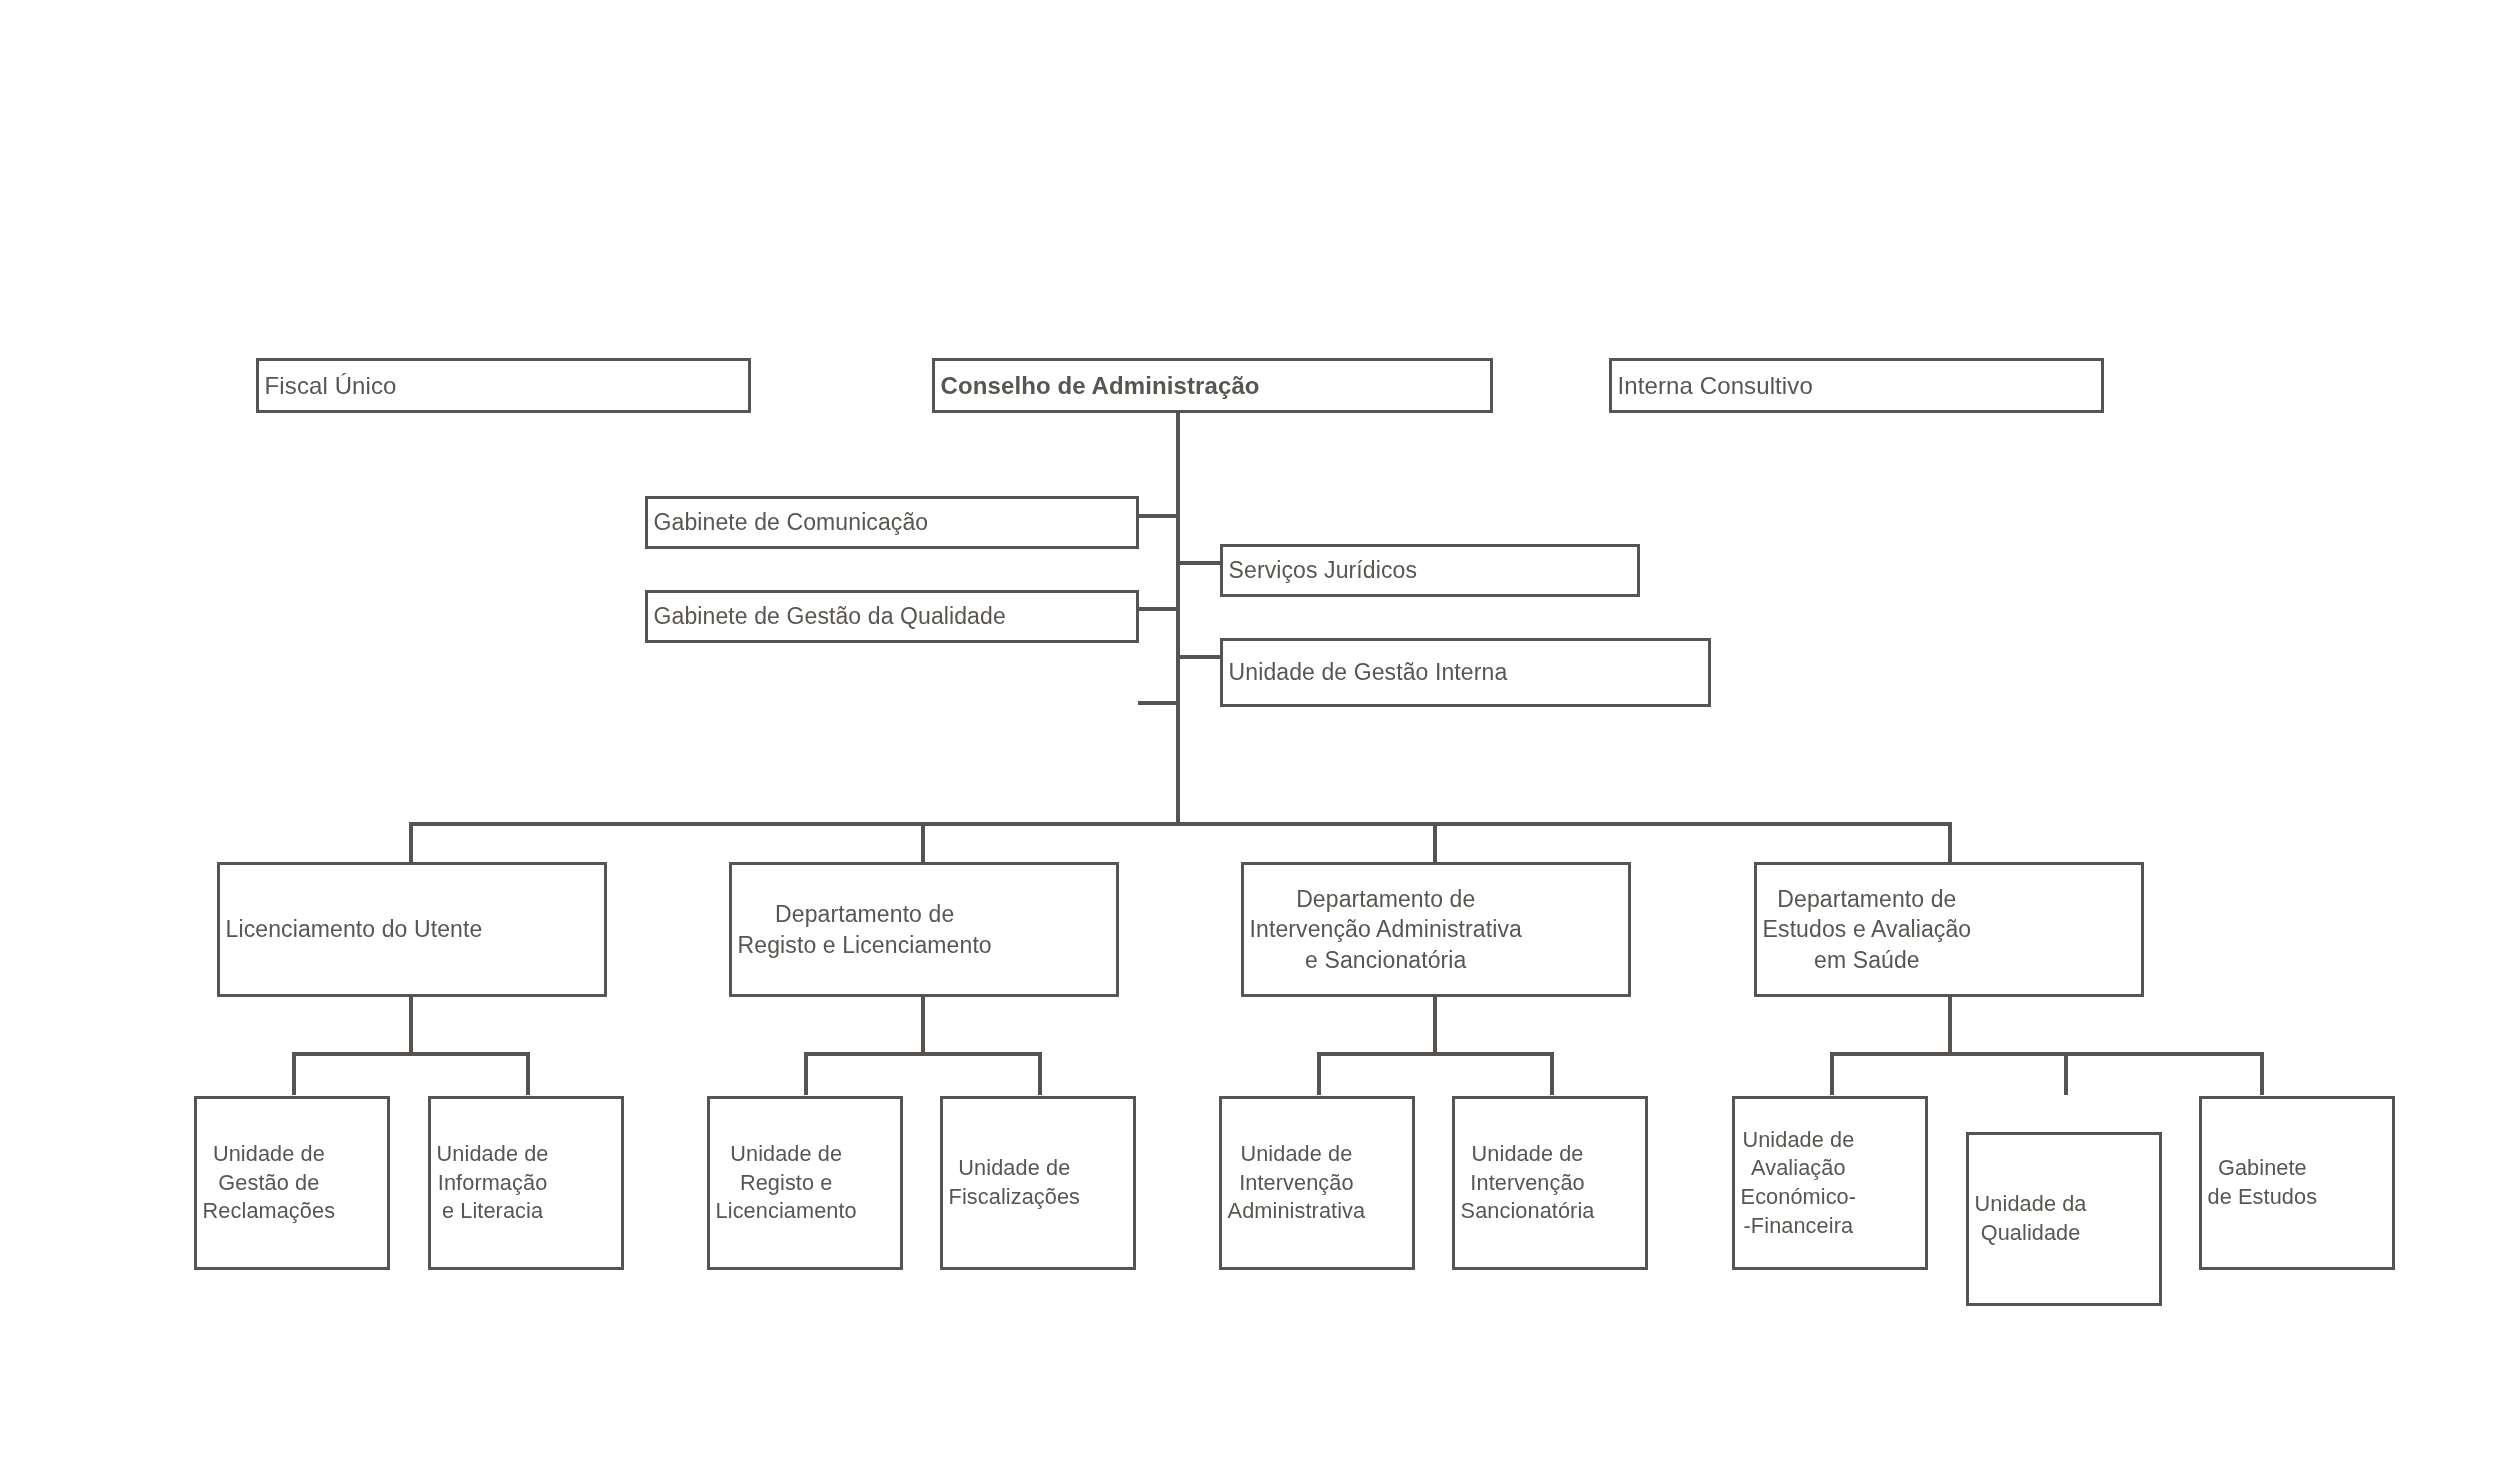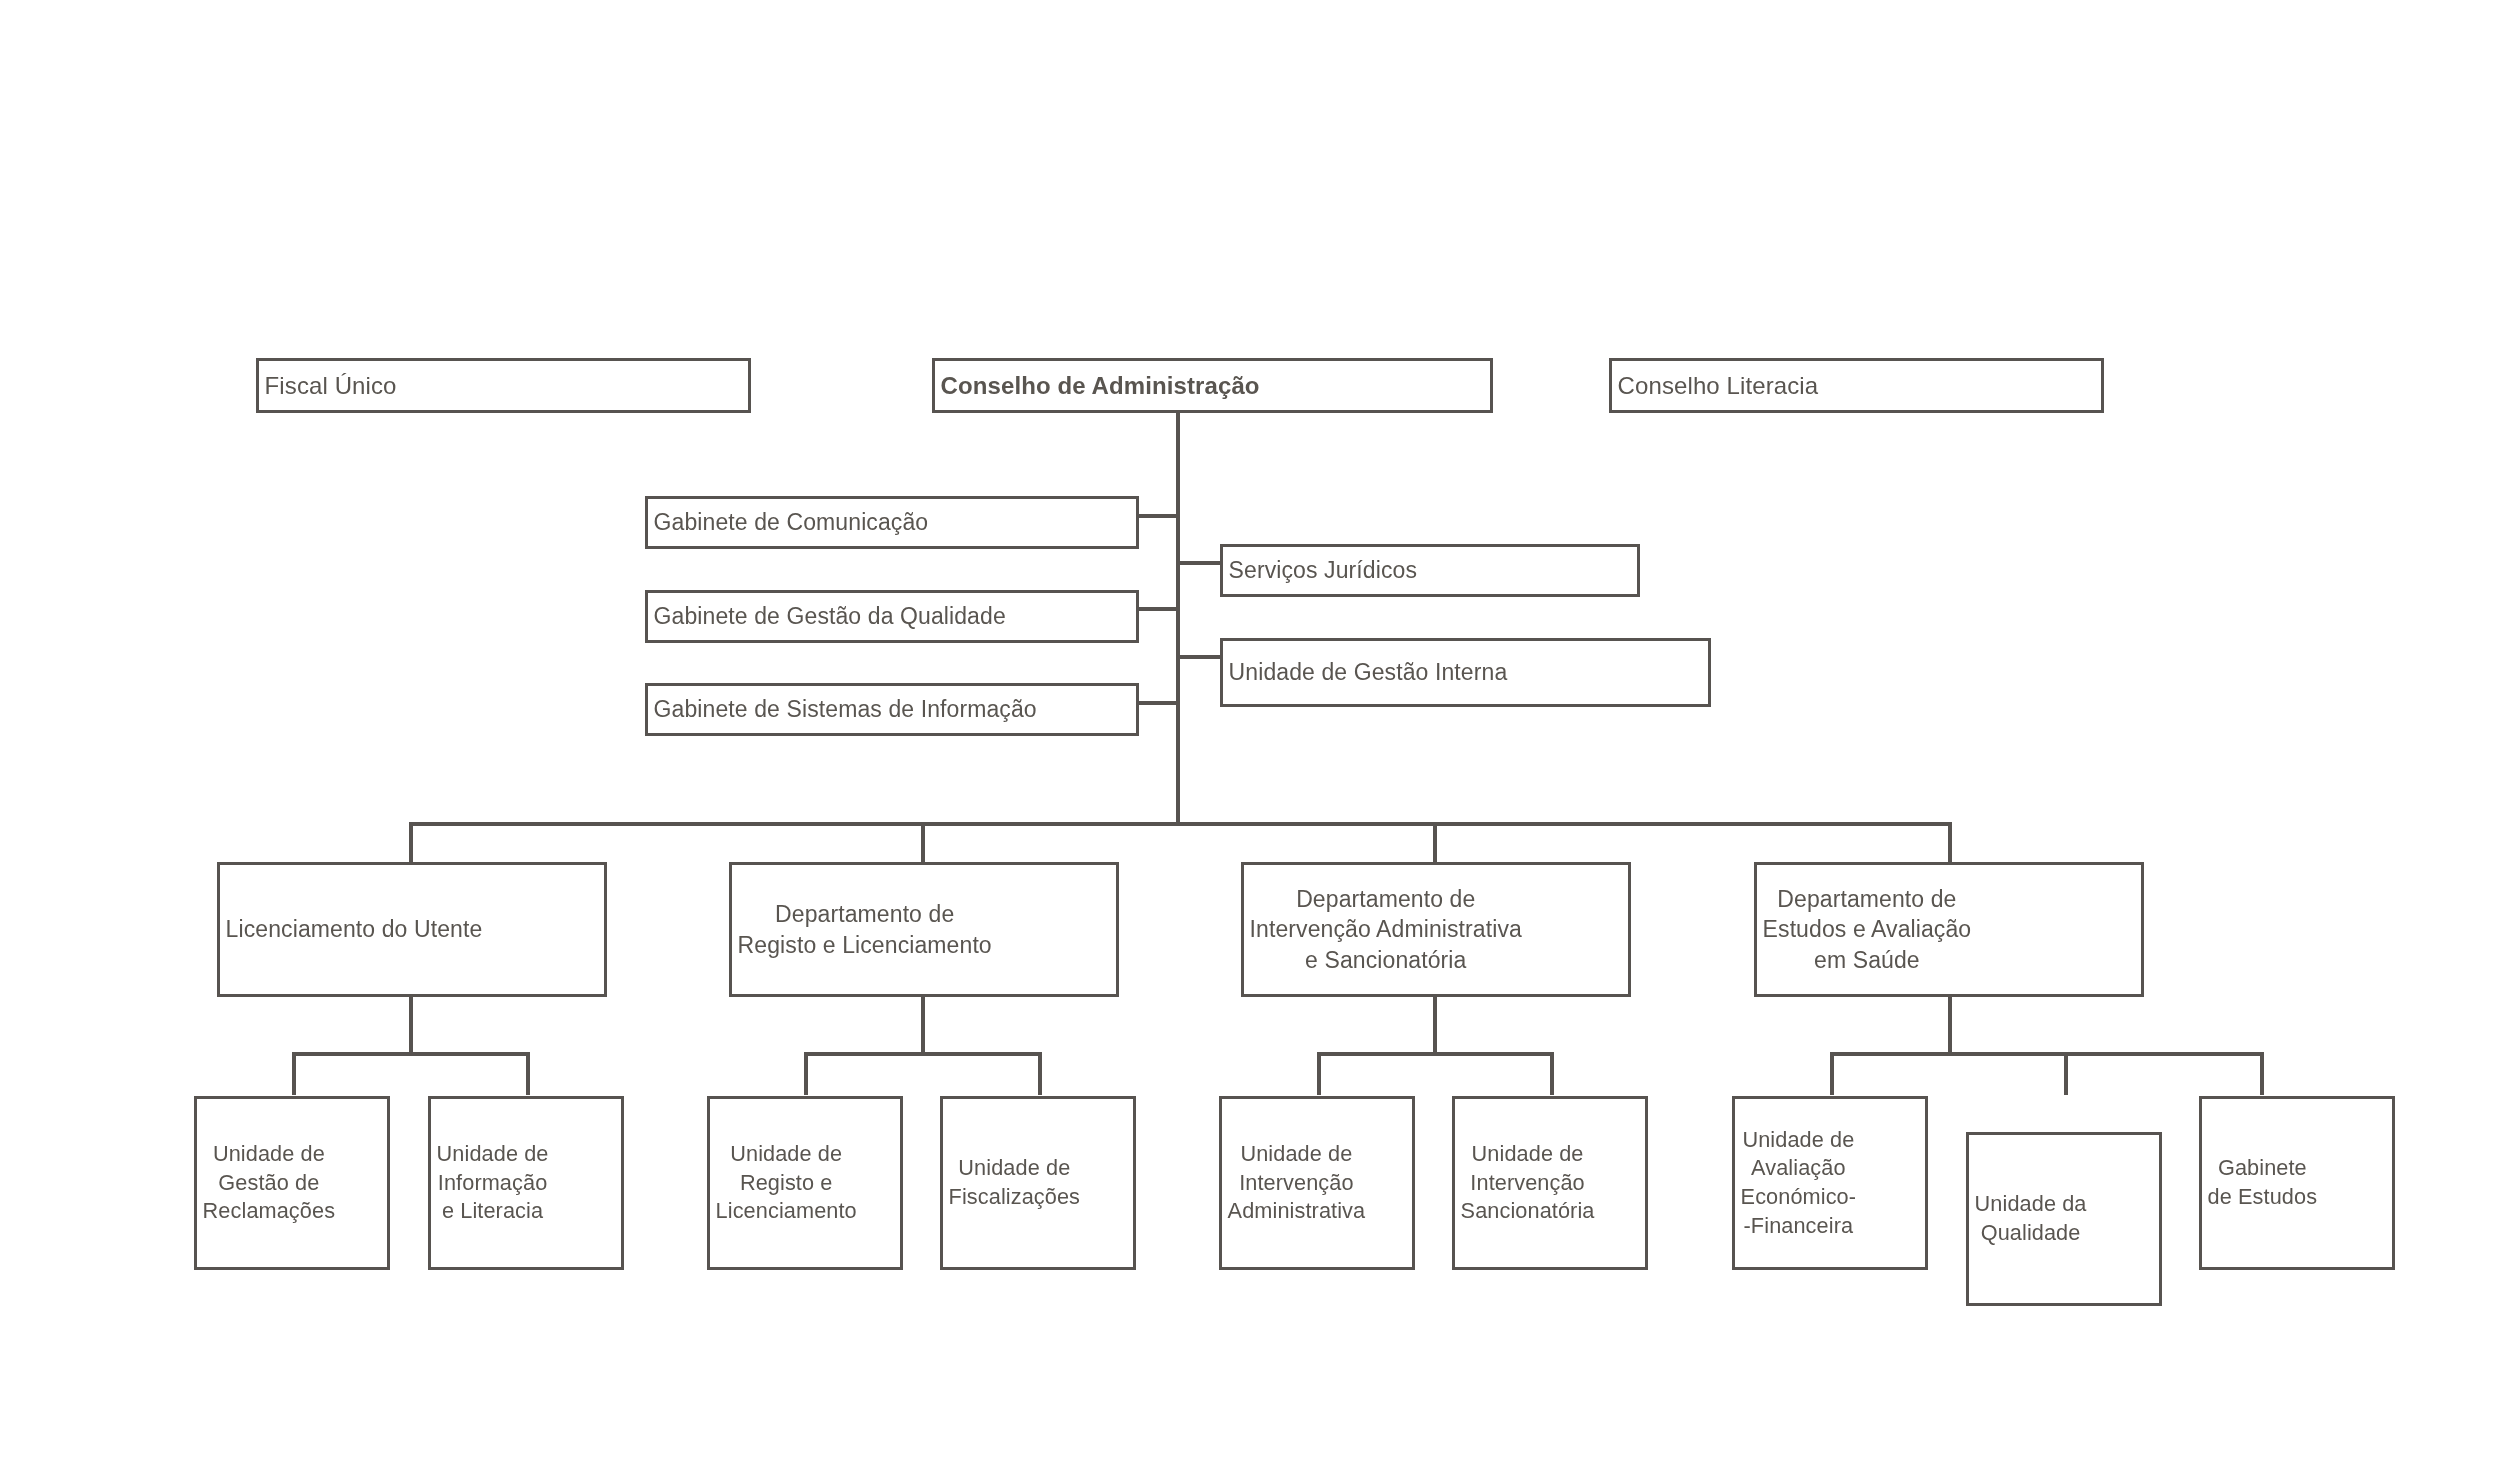--- a/index.html
+++ b/index.html
@@ -54,38 +54,35 @@
 
   <div class="node top" style="left:256px; top:358px; width:495px; height:55px;">
     <span>Fiscal Único</span>
   </div>
 
   <div class="node root" style="left:932px; top:358px; width:561px; height:55px;">
     <span>Conselho de Administração</span>
   </div>
 
   <div class="node top" style="left:1609px; top:358px; width:495px; height:55px;">
-    <span>Conselho Literacia</span>
+    <span>Interna Consultivo</span>
   </div>
 
   <div class="line vline" style="left:1176px; top:413px; height:412px;"></div>
 
   <div class="node staff" style="left:645px; top:489px; width:494px; height:53px;">
     <span>Gabinete de Comunicação</span>
   </div>
   <div class="line hline" style="left:1138px; top:514px; width:41px;"></div>
 
   <div class="node staff" style="left:645px; top:583px; width:494px; height:53px;">
     <span>Gabinete de Gestão da Qualidade</span>
   </div>
   <div class="line hline" style="left:1138px; top:607px; width:41px;"></div>
 
-  <div class="node staff" style="left:645px; top:676px; width:494px; height:53px;">
-    <span>Gabinete de Sistemas de Informação</span>
-  </div>
   <div class="line hline" style="left:1138px; top:701px; width:41px;"></div>
 
   <div class="node staff" style="left:1220px; top:537px; width:420px; height:53px;">
     <span>Serviços Jurídicos</span>
   </div>
   <div class="line hline" style="left:1179px; top:561px; width:43px;"></div>
 
   <div class="node staff" style="left:1220px; top:631px; width:491px; height:69px;">
     <span>Unidade de Gestão Interna</span>
   </div>

